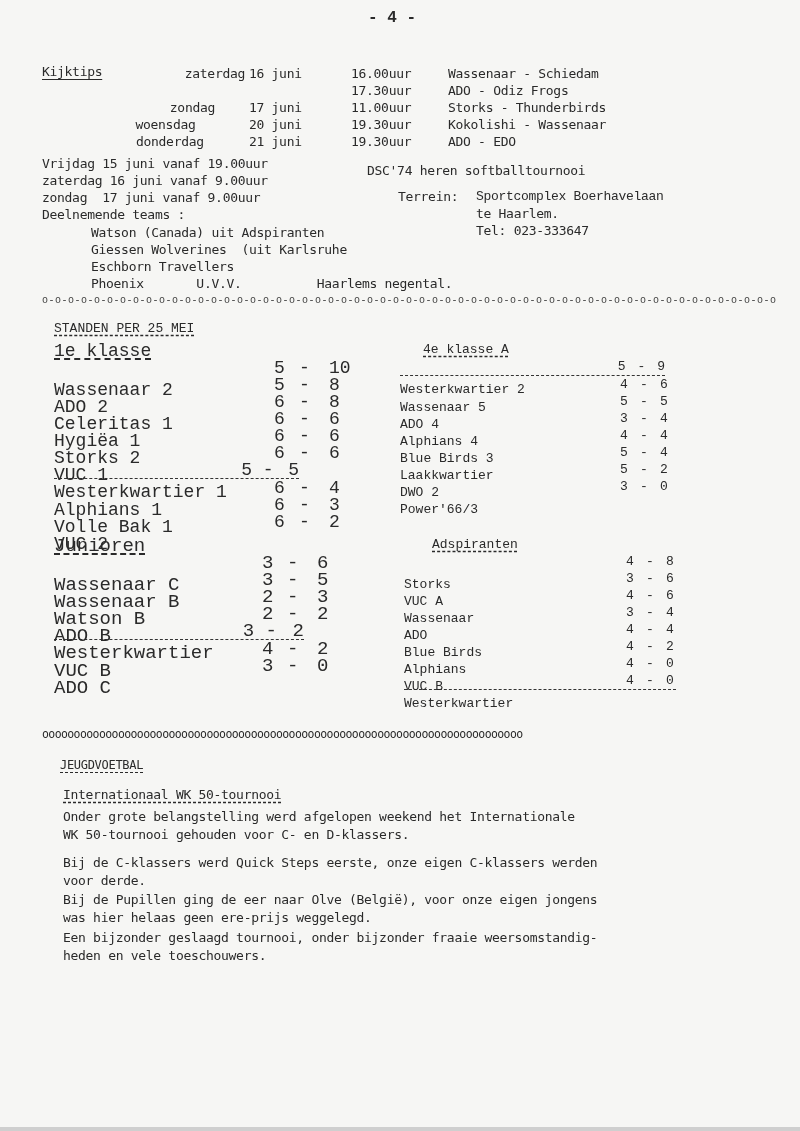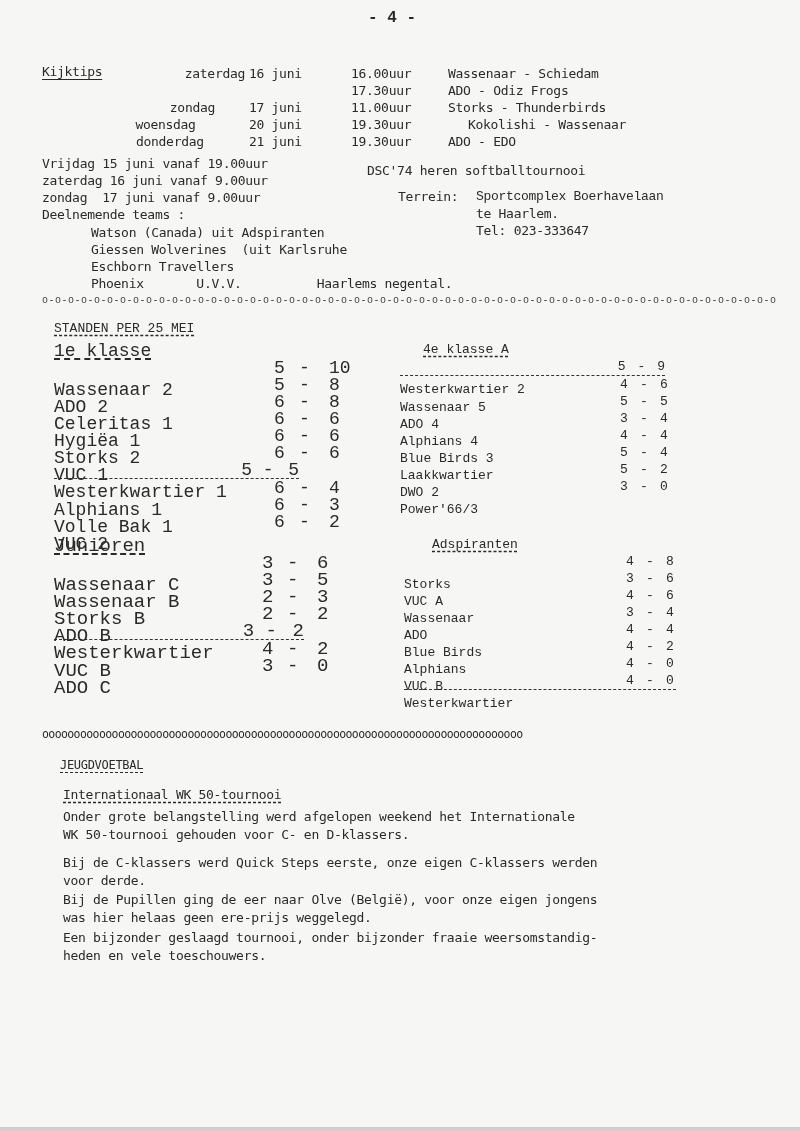--- a/index.html
+++ b/index.html
@@ -44,21 +44,21 @@
   <div>
     <span class="abs narrow" style="left:103px; top:100px; width:112px; text-align:right;">zondag</span>
     <span class="abs narrow" style="left:249px; top:100px;">17 juni</span>
     <span class="abs narrow" style="left:351px; top:100px;">11.00uur</span>
     <span class="abs narrow" style="left:448px; top:100px;">Storks - Thunderbirds</span>
   </div>
   <div>
     <span class="abs narrow" style="left:103px; top:117px; width:125px; text-align:center;">woensdag</span>
     <span class="abs narrow" style="left:249px; top:117px;">20 juni</span>
     <span class="abs narrow" style="left:351px; top:117px;">19.30uur</span>
-    <span class="abs narrow" style="left:448px; top:117px;margin-left:20px;">Kokolishi - Wassenaar</span>
+    <span class="abs narrow" style="left:448px; top:117px;">Kokolishi - Wassenaar</span>
   </div>
   <div>
     <span class="abs narrow" style="left:136px; top:134px;">donderdag</span>
     <span class="abs narrow" style="left:249px; top:134px;">21 juni</span>
     <span class="abs narrow" style="left:351px; top:134px;">19.30uur</span>
     <span class="abs narrow" style="left:448px; top:134px;">ADO - EDO</span>
   </div>
 
   <div class="abs narrow" style="left:42px; top:156px;">Vrijdag 15 juni vanaf 19.00uur</div>
   <div class="abs narrow" style="left:42px; top:173px;">zaterdag 16 juni vanaf 9.00uur</div>
@@ -203,21 +203,21 @@
         <span style="width:30px">-</span>
         <span>6</span>
       </div>
     <div class="row">
         <span class="team" style="width:208px">Wassenaar B</span>
         <span style="width:25px">3</span>
         <span style="width:30px">-</span>
         <span>5</span>
       </div>
     <div class="row">
-        <span class="team" style="width:208px">Storks B</span>
+        <span class="team" style="width:208px">Watson B</span>
         <span style="width:25px">2</span>
         <span style="width:30px">-</span>
         <span>3</span>
       </div>
     <div class="row">
         <span class="team" style="width:208px">ADO B</span>
         <span style="width:25px">2</span>
         <span style="width:30px">-</span>
         <span>2</span>
       </div>

